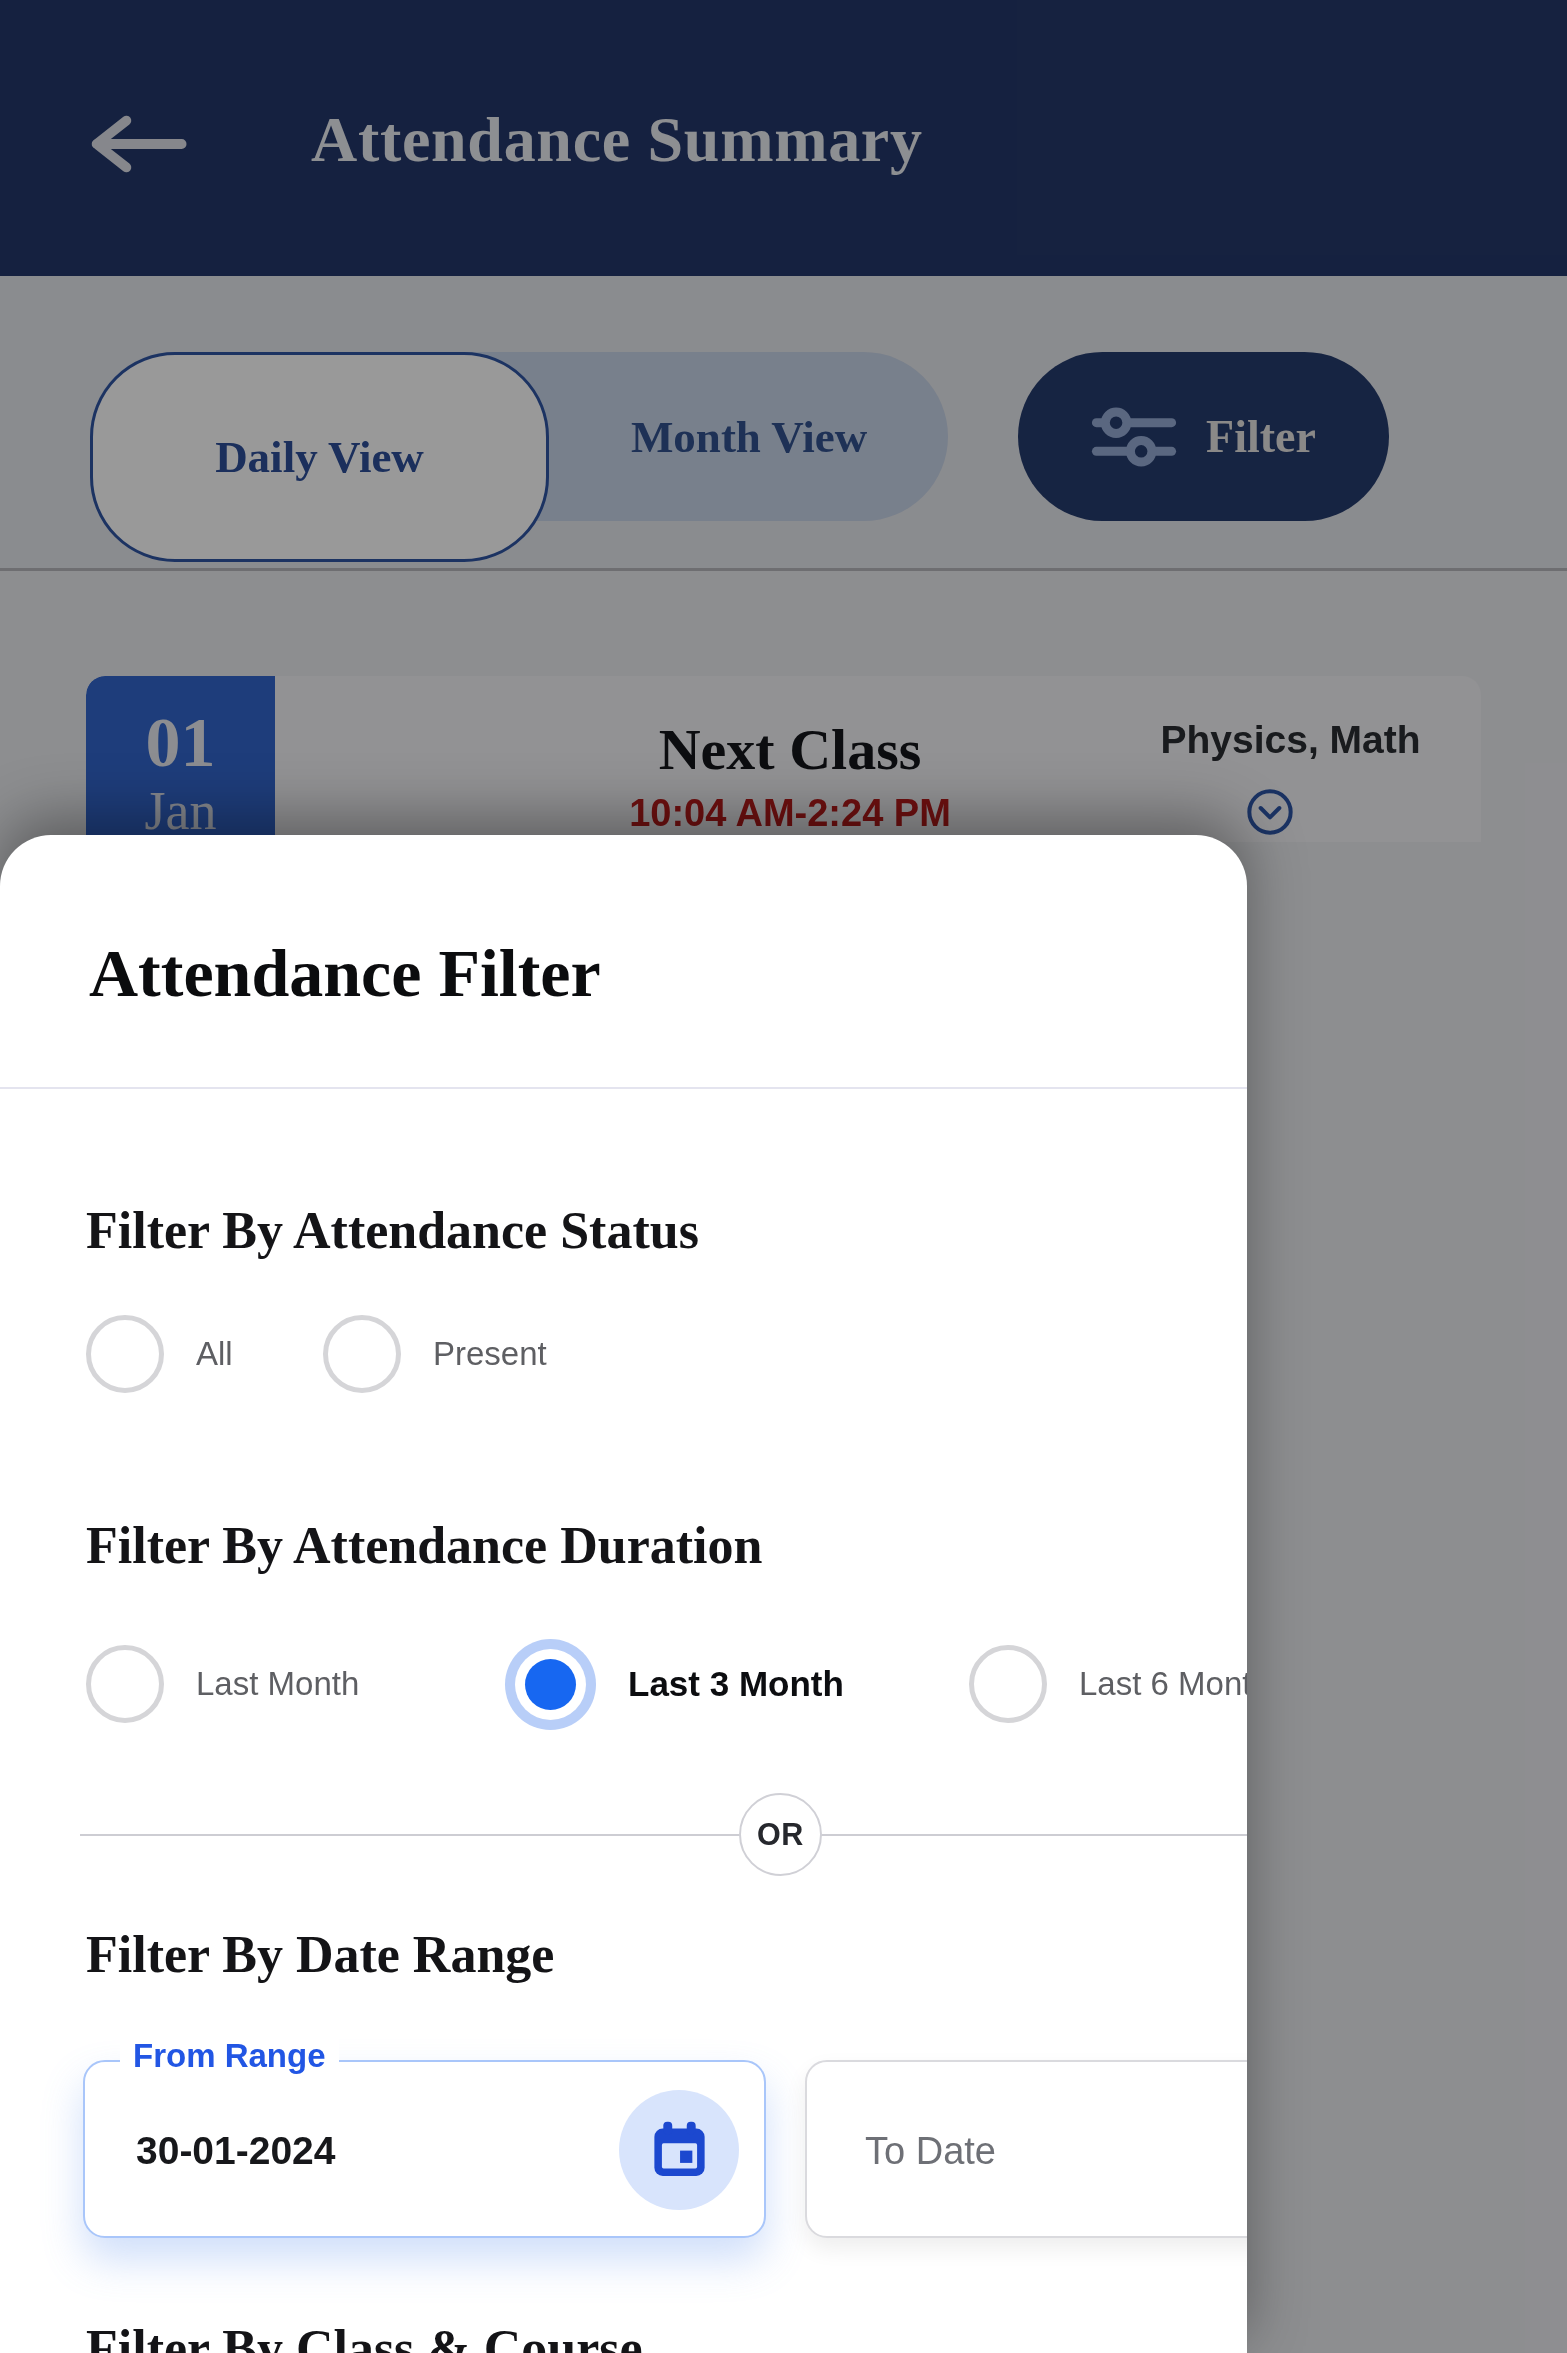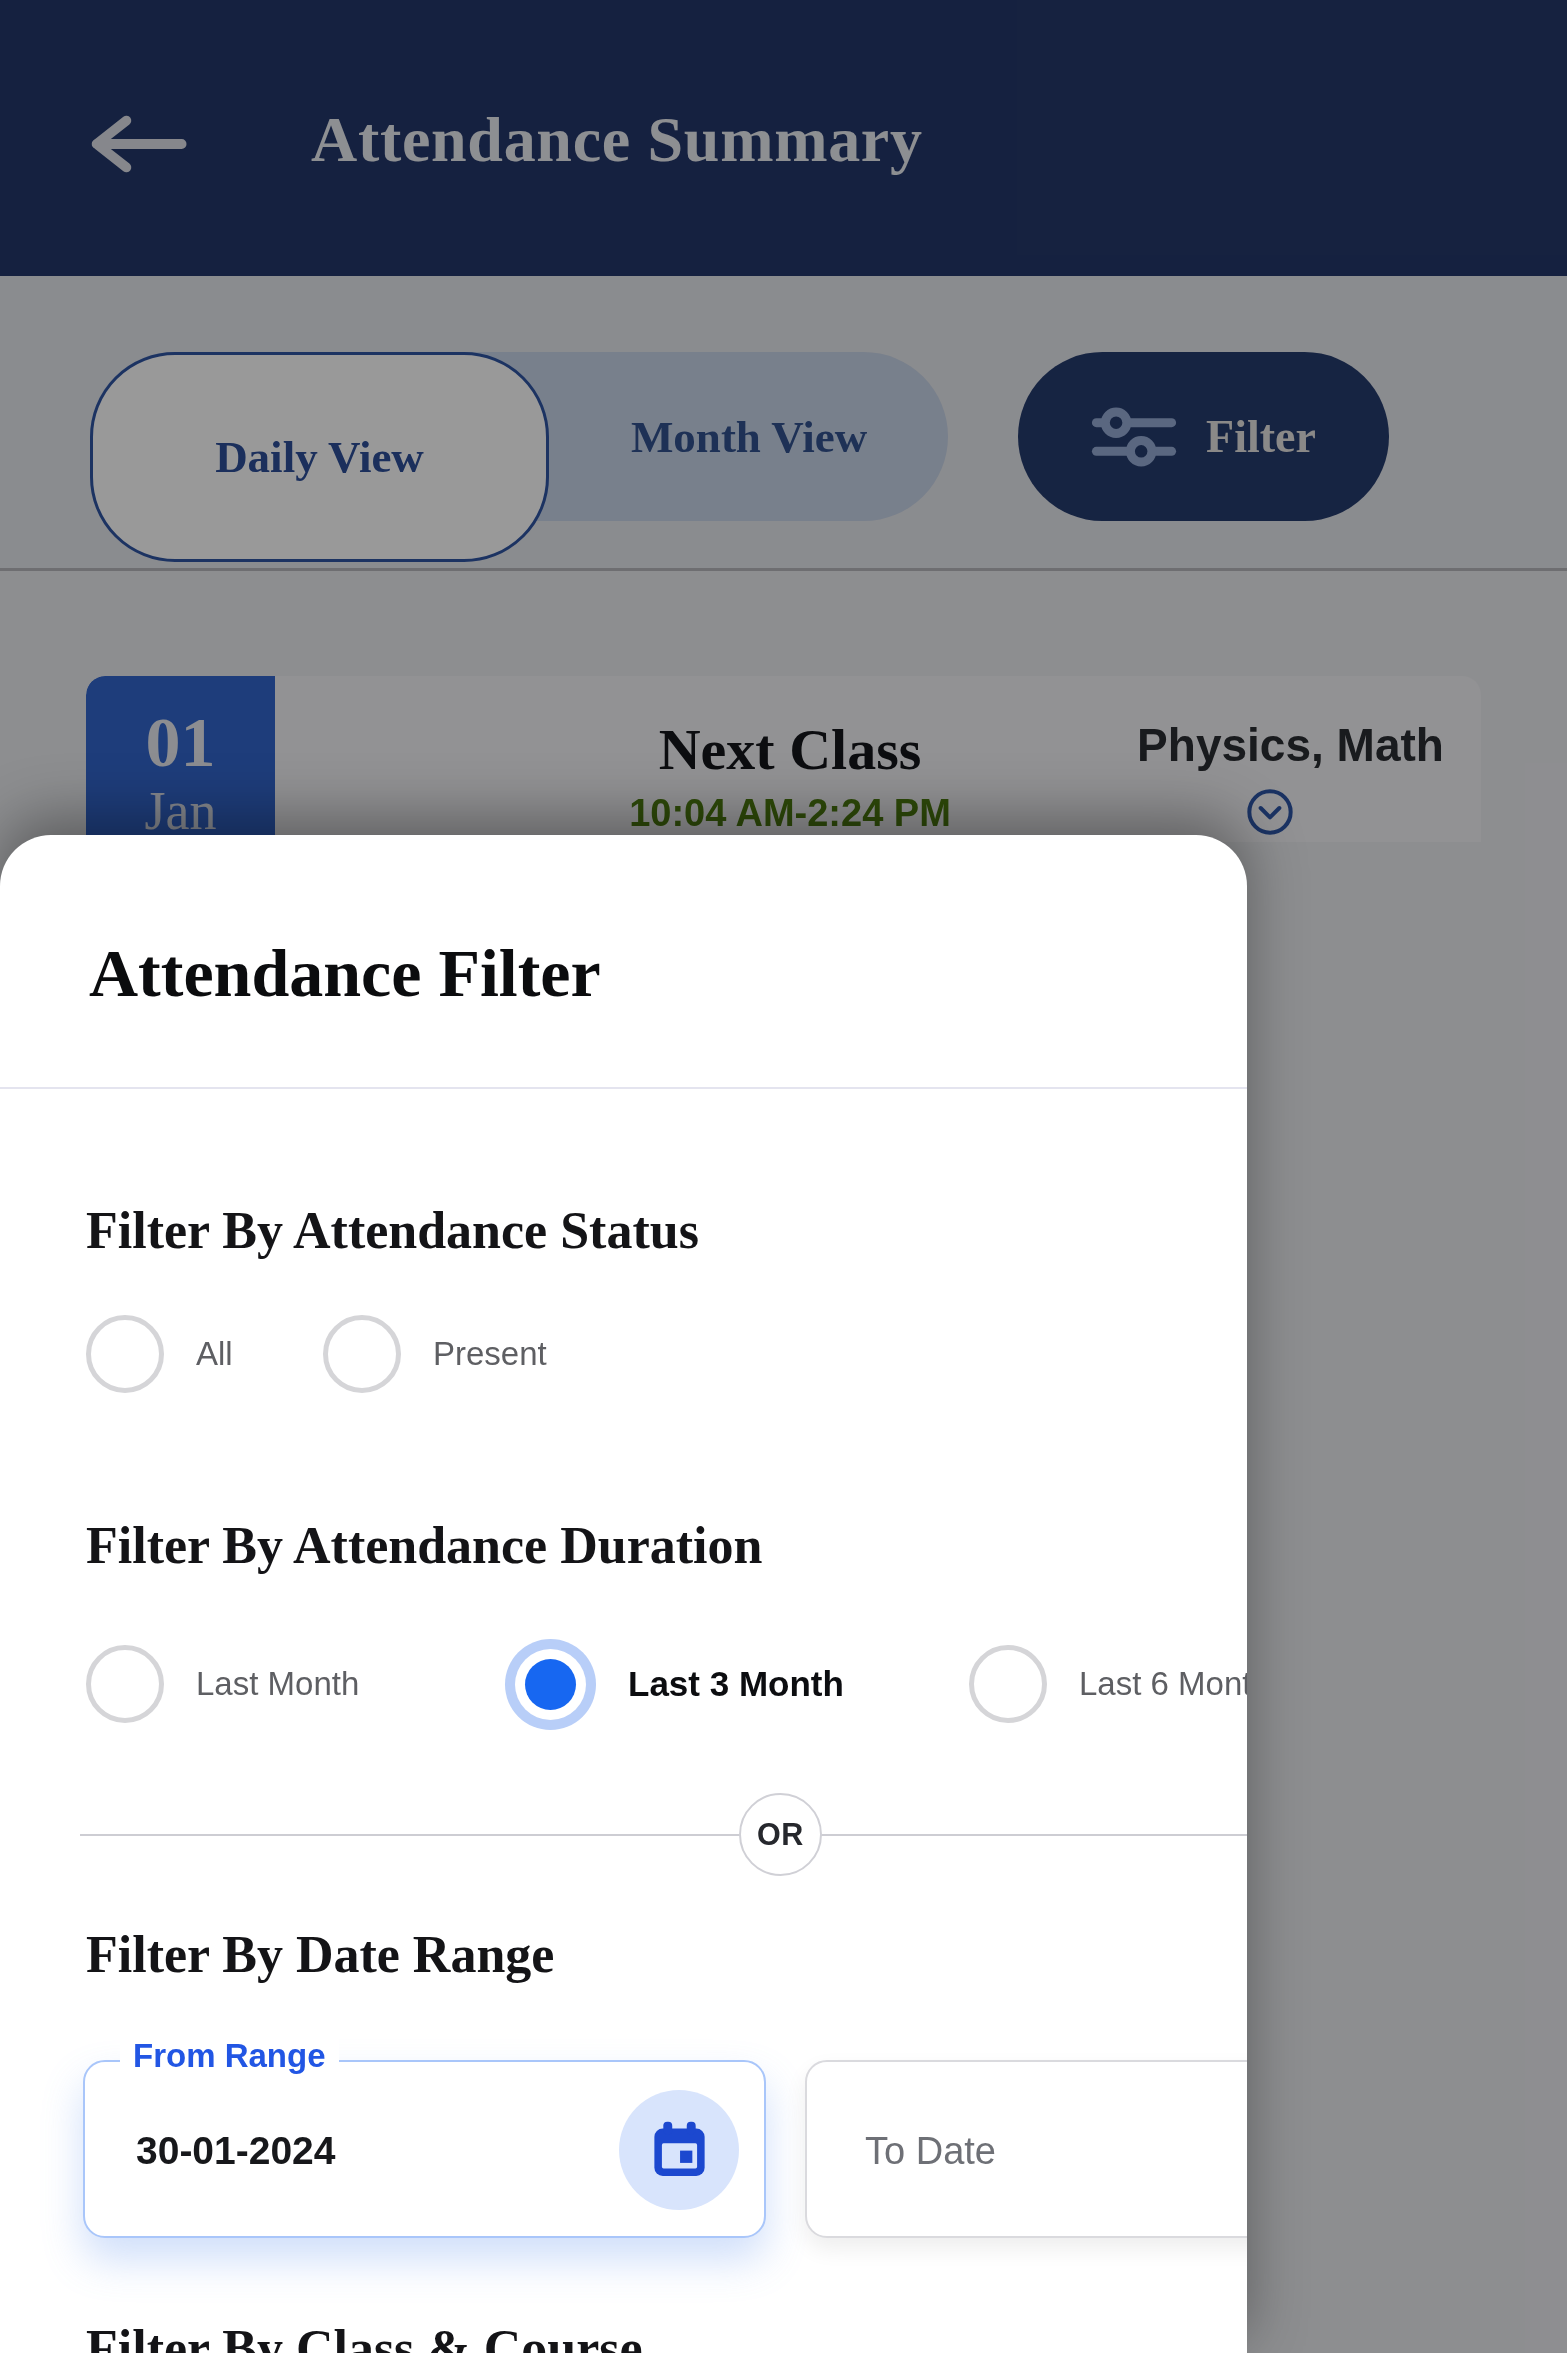--- a/index.html
+++ b/index.html
@@ -29,23 +29,23 @@
 
   .next-card { position:absolute; left:86px; top:676px; width:1395px; height:166px; background:#f3f3f7;
                border-radius:19px 19px 0 0; overflow:hidden; }
   .date-block { position:absolute; left:0; top:0; width:189px; height:166px; background:#3267cd;
                 border-radius:19px 0 0 0; text-align:center; font-family:"Liberation Serif", serif; color:#e9ebf2; }
   .date-day { margin-top:32px; font-size:70px; font-weight:700; line-height:1; }
   .date-mon { font-size:54px; line-height:1; margin-top:5.8px; color:#dde1ec; }
   .nc-title { position:absolute; left:508px; top:40px; width:392px; text-align:center;
               font-family:"Liberation Serif", serif; font-weight:700; font-size:58px; color:#15171b; }
   .nc-time { position:absolute; left:479px; top:116px; width:450px; text-align:center;
-             font-size:38px; font-weight:700; color:#4d7c0f; }
+             font-size:38px; font-weight:700; color:#b91c1c; }
   .nc-subjects { position:absolute; left:1016px; top:42px; width:377px; text-align:center;
-                 font-size:46px; font-weight:700; color:#2b2d32; }
+                 font-size:39px; font-weight:700; color:#2b2d32; }
   .chevron-circle { position:absolute; left:1160px; top:112px; width:48px; height:48px; color:#2d55a6; }
 
   .dim-overlay { position:absolute; inset:0; background:rgba(0,0,0,0.40); }
 
   
   .sheet { position:absolute; left:0; top:835px; width:1247px; height:1519px; background:#ffffff;
            border-radius:51px 51px 0 0; box-shadow:0 -17.4px 58px rgba(0,0,0,0.35); overflow:hidden;padding-left:29px; }
   .sheet-title { position:absolute; left:89px; top:99px; font-family:"Liberation Serif", serif;
                  font-weight:700; font-size:68px; color:#0b0c0e; }
   .close-btn { position:absolute; left:1383px; top:89px; width:96px; height:96px; border-radius:50%;

